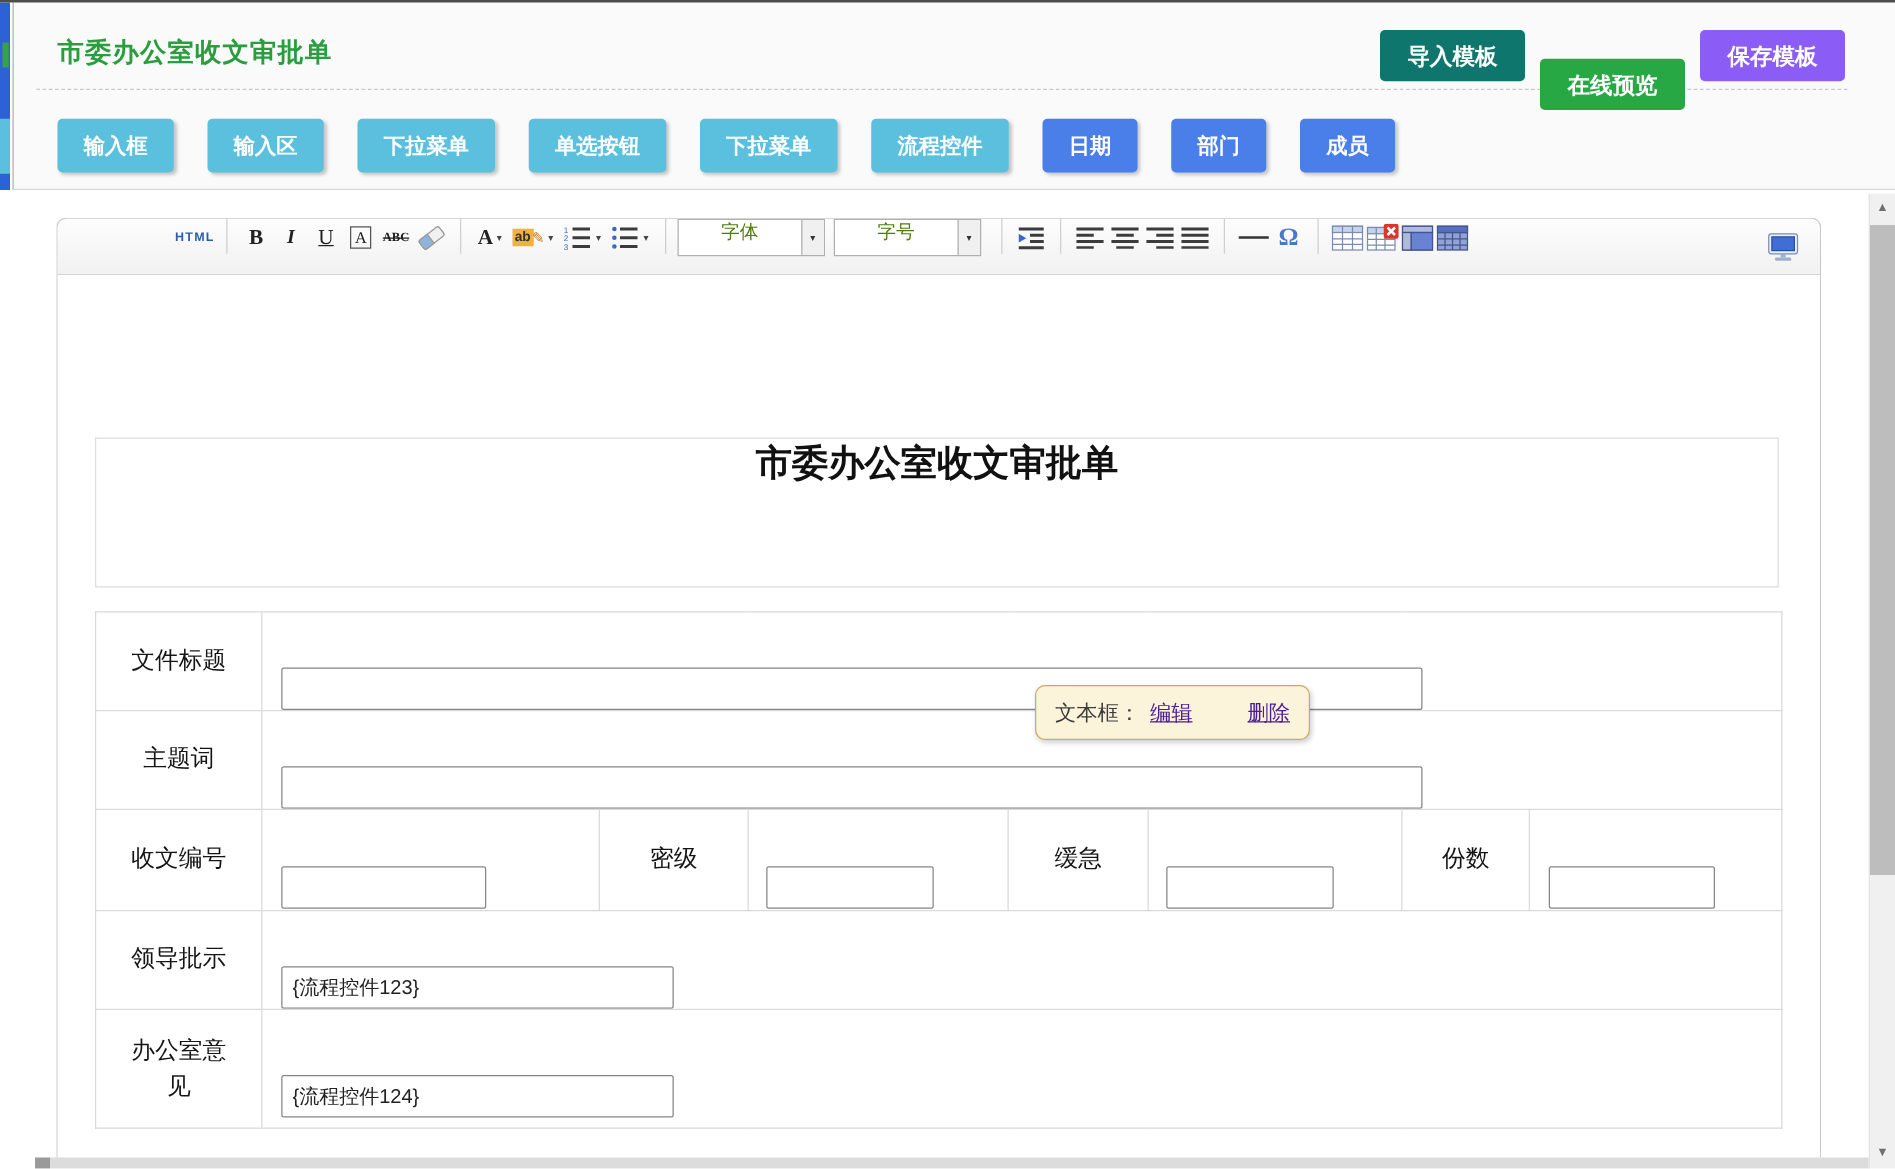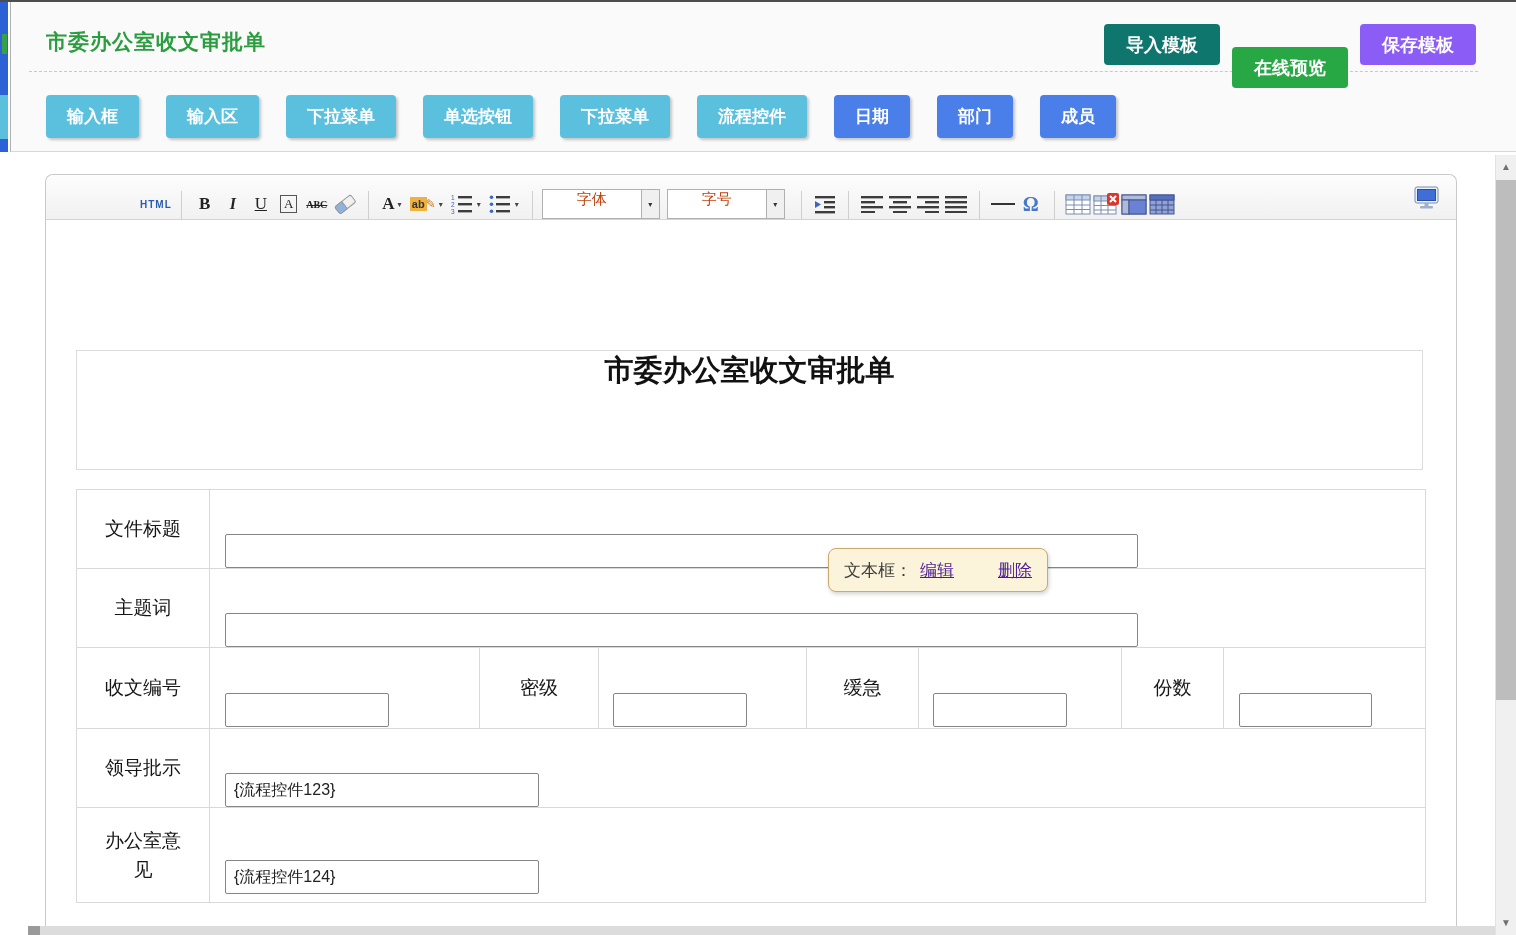--- a/index.html
+++ b/index.html
@@ -29,38 +29,38 @@
   .btn-save{background:#8b5cf6;}
   .component-row{position:absolute;left:35px;top:93px;display:flex;gap:27px;}
   .comp-btn{height:43px;line-height:43px;padding:0 21px;border-radius:4px;border:none;
     font:bold 17px var(--serif);color:#fff;cursor:pointer;box-shadow:2px 2px 3px rgba(0,0,0,.22);}
   .comp-cyan{background:#5bc0de;}
   .comp-blue{background:#4a7ee8;}
 
   
   .editor{position:absolute;left:45px;top:174px;width:1412px;height:752px;background:#fff;
     border:1px solid #c9c9c9;border-bottom:none;border-radius:8px 8px 0 0;overflow:hidden;}
-  .toolbar{position:relative;height:45px;display:flex;align-items:flex-end;padding:0 14px;
+  .toolbar{position:relative;height:45px;display:flex;align-items:flex-start;padding:0 14px;
     background:linear-gradient(#fdfdfd,#f1f1f1);border-bottom:1px solid #d4d4d4;border-radius:8px 8px 0 0;}
   .tb-sep{width:1px;height:28px;background:#cfcfcf;margin:0 9px;flex:none;}
   .tb-btn{min-width:28px;height:30px;display:flex;align-items:center;justify-content:center;
     flex:none;color:#222;border-radius:3px;cursor:pointer;}
   .tb-html{margin-left:80px;font:bold 10px var(--sans);color:#2a5db0;letter-spacing:1px;}
   .g-bold{font:bold 17px var(--serif);}
   .g-italic{font:italic bold 16px var(--serif);}
   .g-under{font:17px var(--serif);text-decoration:underline;}
   .g-abox{font:13px var(--serif);border:1px solid #555;padding:0 3px;line-height:16px;}
   .g-strike{font:bold 10px var(--serif);text-decoration:line-through;}
   .tb-drop{display:flex;align-items:center;gap:3px;padding:0 4px;}
   .drop-arrow{font-size:8px;color:#444;}
   .g-fore{font:bold 17px var(--serif);}
   .hl-chip{background:#f0b23e;font:bold 11px var(--sans);padding:1px 2px;color:#333;}
   .hl-pencil{color:#c87820;font-size:12px;margin-left:-4px;}
   .tb-select{display:flex;width:118px;height:30px;border:1px solid #b0b0b0;background:#fff;margin-right:7px;flex:none;cursor:pointer;}
-  .tb-select .txt{flex:1;text-align:center;line-height:28px;color:#c2410c;font:15px var(--serif);}
+  .tb-select .txt{flex:1;text-align:center;line-height:28px;color:#4d7c0f;font:15px var(--serif);}
   .tb-select .arr{width:18px;border-left:1px solid #b0b0b0;background:#f0f0f0;display:flex;align-items:center;justify-content:center;font-size:8px;color:#333;}
   .g-hr{width:24px;height:2px;background:#333;}
   .g-omega{font:bold 20px var(--serif);color:#4a78c8;}
   .tb-monitor{position:absolute;right:16px;top:8px;}
 
   
   .form-title-box{position:absolute;left:30px;top:175px;width:1347px;height:120px;border:1px solid #dcdcdc;
     text-align:center;line-height:118px;font:bold 29px var(--sans);color:#111;}
   .form-table{position:absolute;left:30px;top:314px;width:1349px;border-collapse:collapse;table-layout:fixed;}
   .form-table td{border:1px solid #d9d9d9;vertical-align:middle;}

